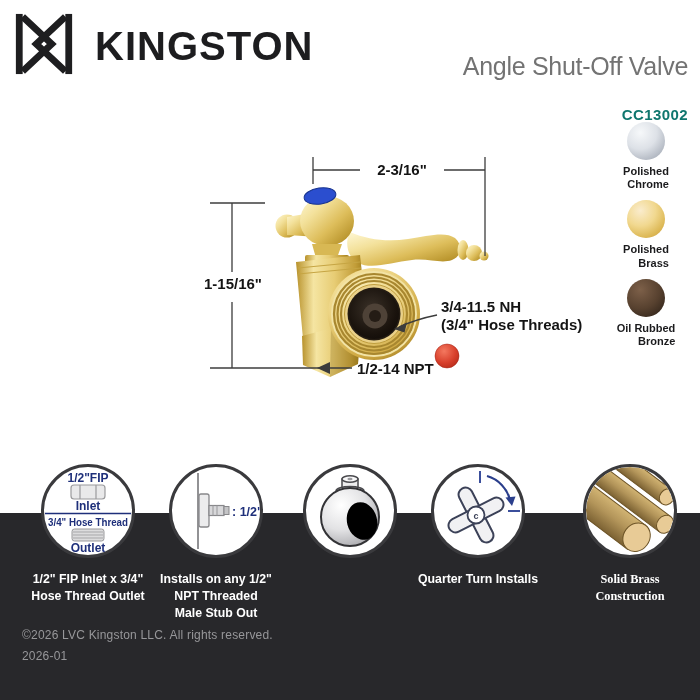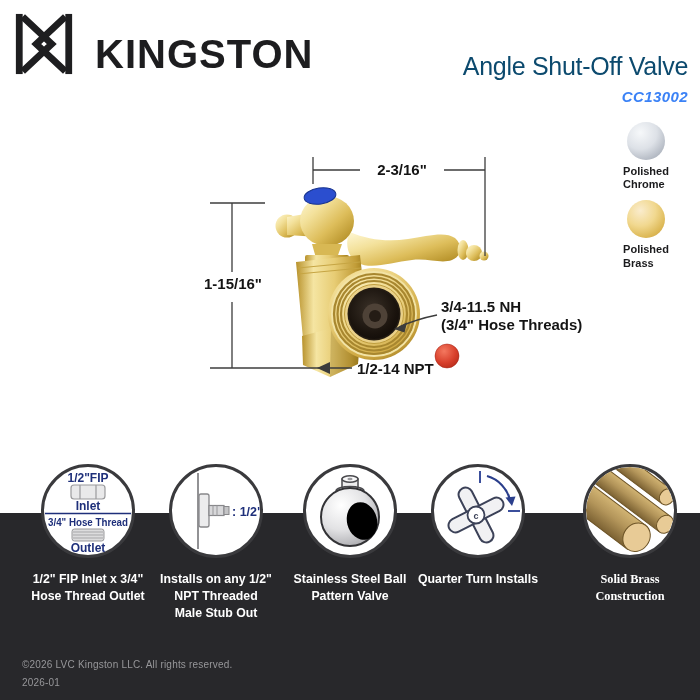--- a/index.html
+++ b/index.html
@@ -4,57 +4,57 @@
 <style>
   html,body{margin:0;padding:0;}
   body{
     width:700px;height:700px;position:relative;background:#ffffff;
     font-family:"Liberation Sans",sans-serif;overflow:hidden;
     -webkit-font-smoothing:antialiased;
   }
   
   .logo{position:absolute;left:12px;top:12px;width:64px;height:64px;}
   .wordmark{
-    position:absolute;left:95px;top:32px;font-size:40px;font-weight:bold;
+    position:absolute;left:95px;top:24px;font-size:40px;font-weight:bold;
     letter-spacing:1px;color:#1d1d1f;
   }
   .title-block{position:absolute;right:12px;top:52px;text-align:right;}
-  .product-title{font-size:25px;color:#0c4a6e;letter-spacing:-0.3px;}
-  .model-code{font-size:15px;font-weight:bold;color:#3b82f6;margin-top:7px;letter-spacing:0.4px;font-style:italic;}
+  .product-title{font-size:25px;color:#737373;letter-spacing:-0.3px;}
+  .model-code{font-size:15px;font-weight:bold;color:#0f766e;margin-top:25px;letter-spacing:0.4px;}
   
   .diagram-svg{position:absolute;left:0;top:0;width:700px;height:700px;}
   .ann{font:bold 15px "Liberation Sans",sans-serif;fill:#141414;}
   .dimline{stroke:#3c3c3c;stroke-width:1.3;fill:none;}
   
   .finishes{position:absolute;right:10px;top:122px;width:88px;display:flex;flex-direction:column;align-items:center;gap:9px;}
   .finish{display:flex;flex-direction:column;align-items:center;}
   .swatch{width:38px;height:38px;border-radius:50%;}
   .swatch.chrome{background:radial-gradient(circle at 35% 28%,#f6f8fa,#dde1e7 45%,#b2b8c2 78%,#979ea9);}
   .swatch.brass{background:radial-gradient(circle at 35% 28%,#faeccd,#f1d88f 42%,#ddb957 72%,#c69739);}
   .swatch.bronze{background:radial-gradient(circle at 35% 28%,#7d6049,#57412f 52%,#3a2b1f 80%,#2b2017);}
   .swatch.nickel{background:radial-gradient(circle at 35% 28%,#e1e4e8,#c3c7cd 52%,#a0a5ad 82%,#8a8f98);}
   .finish-label{
-    margin-top:5px;font-size:11px;font-weight:bold;color:#1b1b1d;text-align:left;
+    margin-top:5px;font-size:11px;font-weight:bold;color:#1b1b1d;text-align:right;
     line-height:1.2;white-space:pre-line;
   }
   
   .band{position:absolute;left:0;top:513px;width:700px;height:187px;background:#28282b;}
   .feature{position:absolute;top:464px;width:150px;display:flex;flex-direction:column;align-items:center;}
   .f1{left:13px;} .f2{left:141px;} .f3{left:275px;} .f4{left:403px;} .f5{left:555px;font-family:Liberation Serif, serif;}
   .feature-circle{
     width:88px;height:88px;border-radius:50%;background:#ffffff;
     border:3px solid #3a3a3d;box-sizing:content-box;overflow:hidden;
   }
   .feature-caption{
     margin-top:13px;font-size:12.3px;font-weight:bold;color:#ffffff;text-align:center;
     line-height:1.4;white-space:pre-line;
   }
   .nav{font-weight:bold;fill:#1e2f7a;font-family:"Liberation Sans",sans-serif;}
   
-  .footer{position:absolute;left:22px;top:659px;color:#97979a;font-size:10px;letter-spacing:0.2px;}
+  .footer{position:absolute;left:22px;top:628px;color:#97979a;font-size:12px;letter-spacing:0.2px;}
   .footer div{margin-bottom:7px;}
 </style>
 </head>
 <body>
 
 <svg class="logo" viewBox="0 0 66 66">
   <g stroke="#1e1e20" fill="none">
     <path d="M7.5,2 V64" stroke-width="7"></path>
     <path d="M58.5,2 V64" stroke-width="7"></path>
     <path d="M11,5 L41,33 L11,61" stroke-width="7"></path>
@@ -162,20 +162,25 @@
   <div class="finish">
     <div class="swatch chrome"></div>
     <div class="finish-label">Polished
 Chrome</div>
   </div>
   <div class="finish">
     <div class="swatch brass"></div>
     <div class="finish-label">Polished
 Brass</div>
   </div>
+  <div class="finish">
+    <div class="swatch bronze"></div>
+    <div class="finish-label">Oil Rubbed
+Bronze</div>
+  </div>
 </div>
 
 <div class="band"></div>
 
 <div class="feature f1">
   <div class="feature-circle">
     <svg viewBox="0 0 88 88" width="88" height="88">
       <text class="nav" x="44" y="15" font-size="12" text-anchor="middle">1/2"FIP</text>
       <rect x="27" y="18" width="34" height="14" rx="3" fill="#e9e9ea" stroke="#9a9a9c" stroke-width="1.2"></rect>
       <path d="M36,18 V32 M52,18 V32" stroke="#9a9a9c" stroke-width="1.2"></path>
@@ -219,22 +224,20 @@
         </radialGradient>
       </defs>
       <rect x="36" y="12" width="16" height="11" fill="#ededee" stroke="#4a4a4e" stroke-width="1.5"></rect>
       <ellipse cx="44" cy="12" rx="8" ry="3.2" fill="#f7f7f8" stroke="#4a4a4e" stroke-width="1.5"></ellipse>
       <ellipse cx="44" cy="12" rx="2.6" ry="1.2" fill="#9a9a9e"></ellipse>
       <ellipse cx="44" cy="24" rx="14" ry="4.5" fill="#e0e0e2" stroke="#4a4a4e" stroke-width="1.5"></ellipse>
       <circle cx="44" cy="50" r="29" fill="url(#gBall)" stroke="#333336" stroke-width="2"></circle>
       <ellipse cx="56" cy="54" rx="15" ry="19" transform="rotate(-14 56 54)" fill="#000000"></ellipse>
     </svg>
   </div>
-  <div class="feature-caption">Stainless Steel Ball
-Pattern Valve</div>
 </div>
 
 <div class="feature f4">
   <div class="feature-circle">
     <svg viewBox="0 0 88 88" width="88" height="88">
       <g transform="rotate(18 42 48)" fill="#f1f1f3" stroke="#3c4258" stroke-width="2">
         <g transform="rotate(45 42 48)">
           <rect x="12" y="41" width="60" height="14" rx="7"></rect>
           <rect x="35" y="18" width="14" height="60" rx="7"></rect>
         </g>

